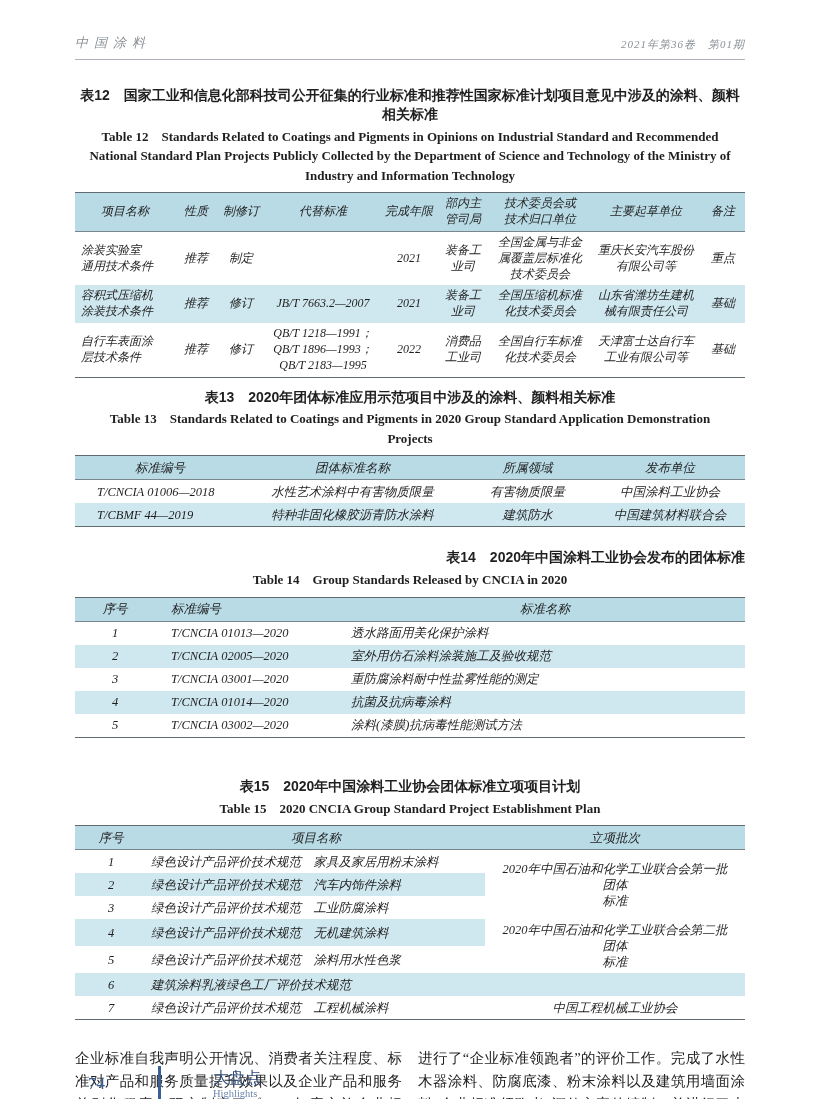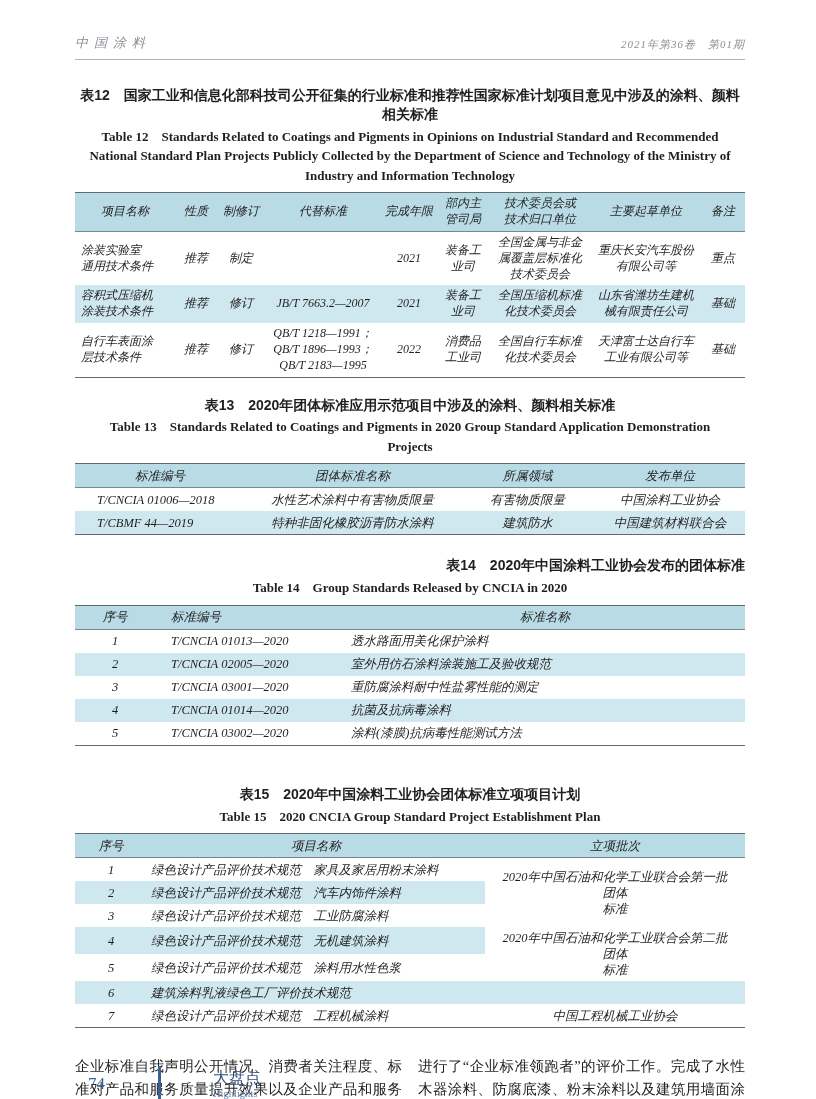--- a/index.html
+++ b/index.html
@@ -21,21 +21,21 @@
   
   .cap-zh {
     text-align:center; font-family:"Liberation Sans","DejaVu Sans",sans-serif;
     font-weight:bold; font-size:14px; line-height:1.35; margin:0 0 3px 0;
   }
   .cap-en {
     text-align:center; font-family:"Liberation Serif",serif; font-weight:bold;
     font-size:13px; line-height:1.5; margin:0 auto 7px auto; max-width:648px;
   }
   .sp-t12 { margin-top:26px; }
-  .sp-t13 { margin-top:18px; }
+  .sp-t13 { margin-top:10px; }
   .sp-t14 { margin-top:21px;text-align:right; }
   .sp-t15 { margin-top:39px; }
 
   
   table {
     width:670px; border-collapse:collapse; table-layout:fixed;
     border-top:1.5px solid #5f6b70; border-bottom:1.5px solid #5f6b70;font-style:italic;
   }
   thead tr { border-bottom:1px solid #79868c; }
   th {

